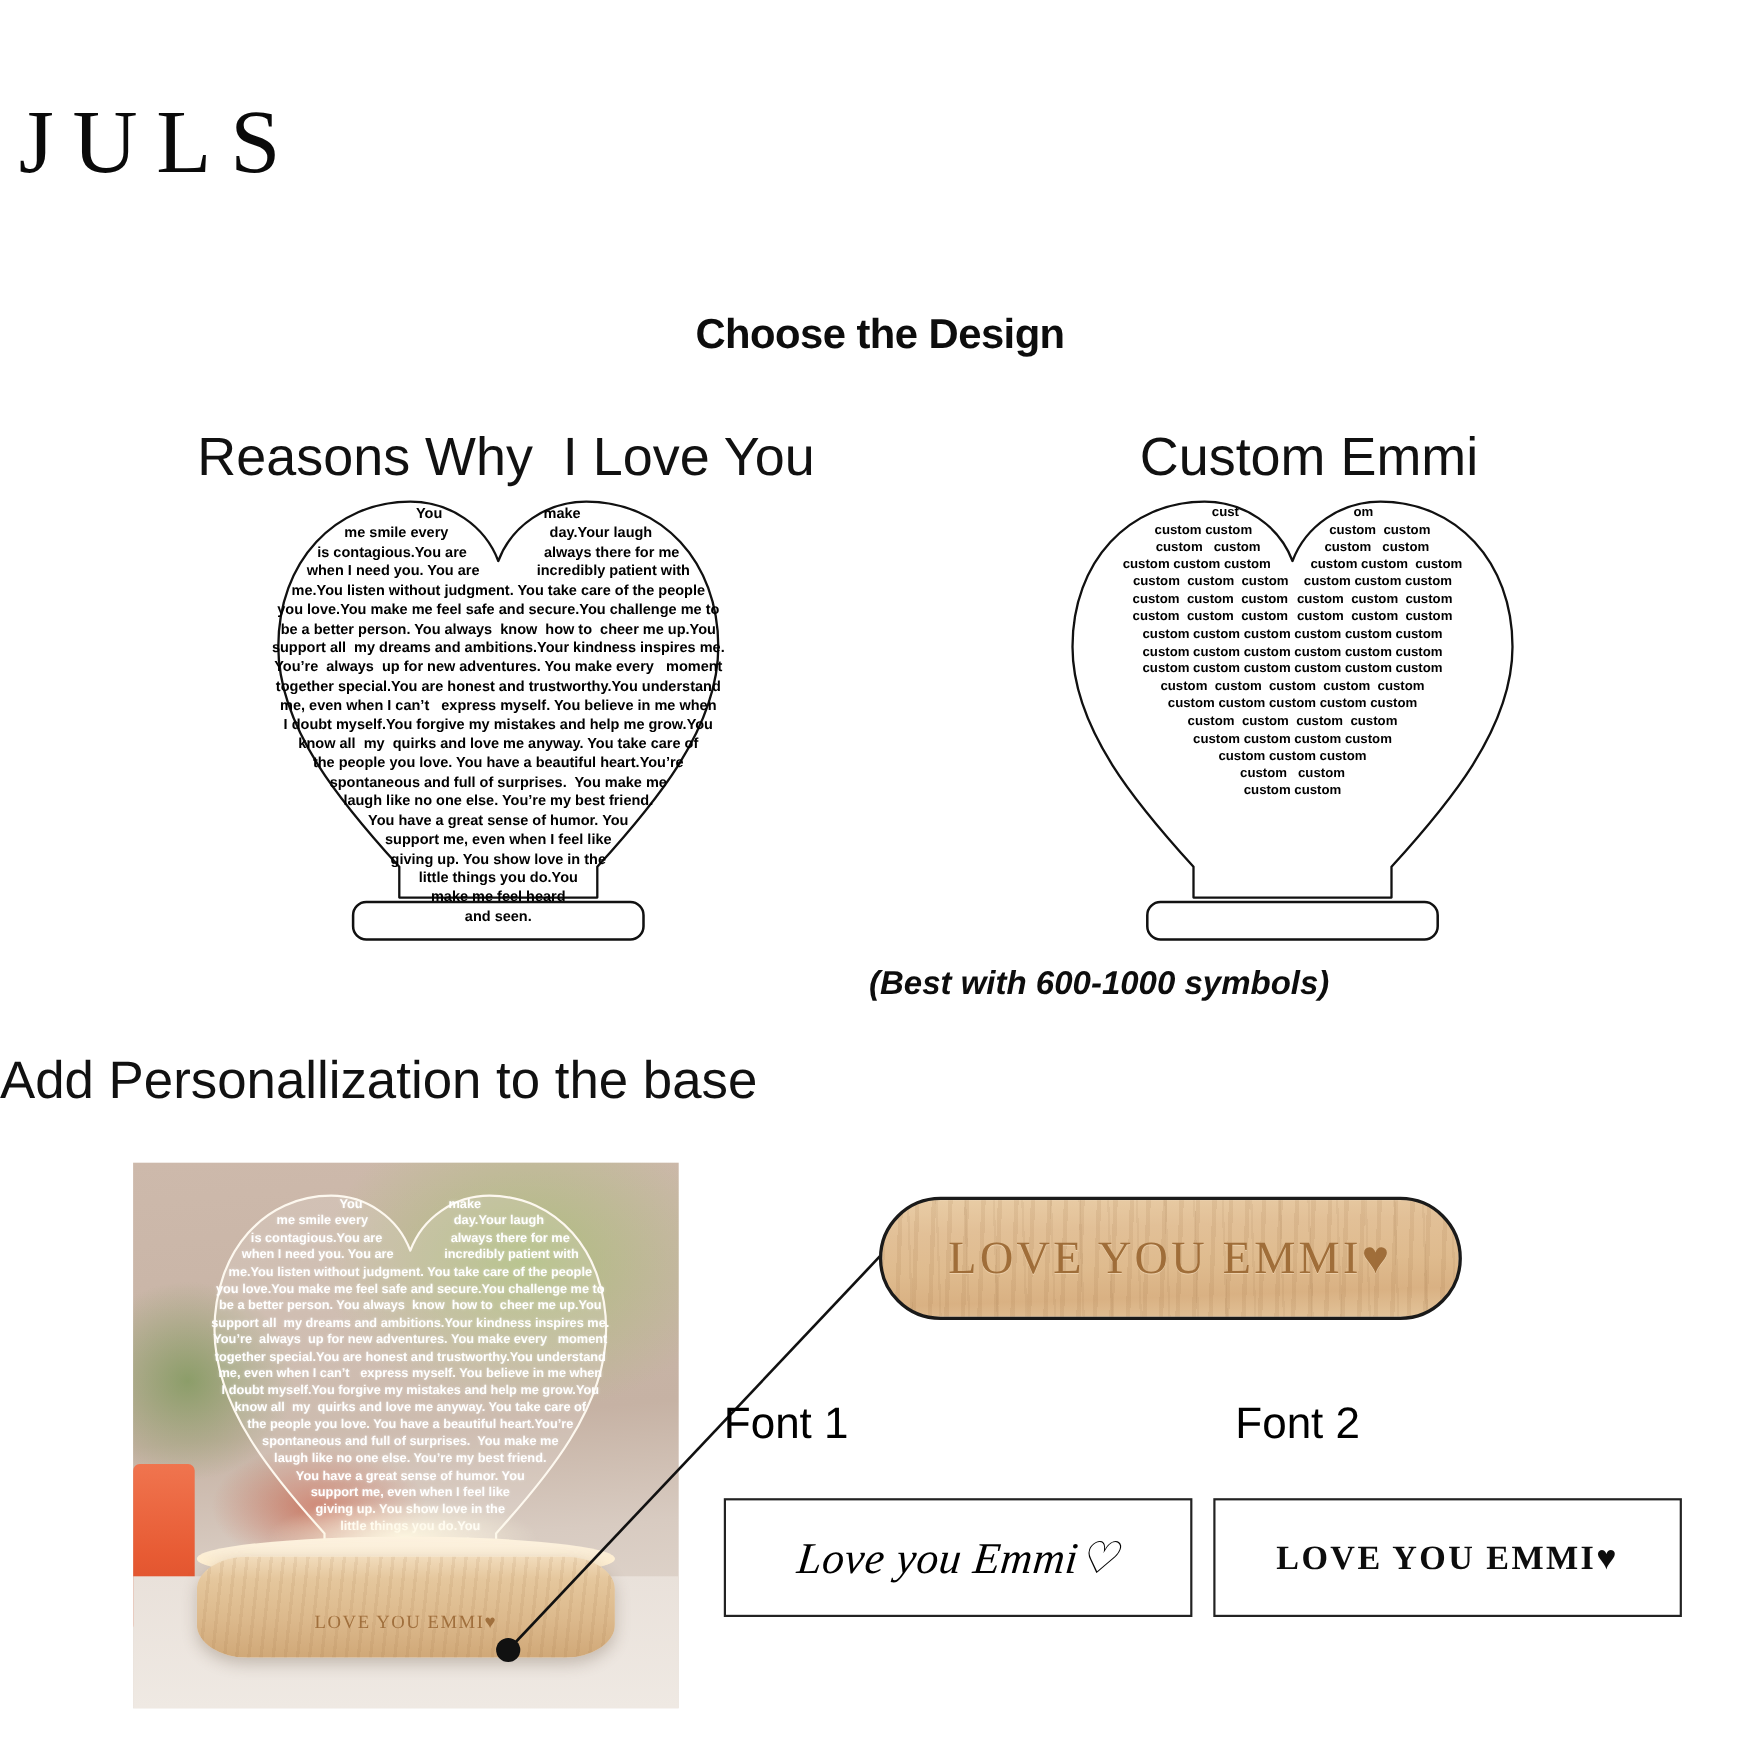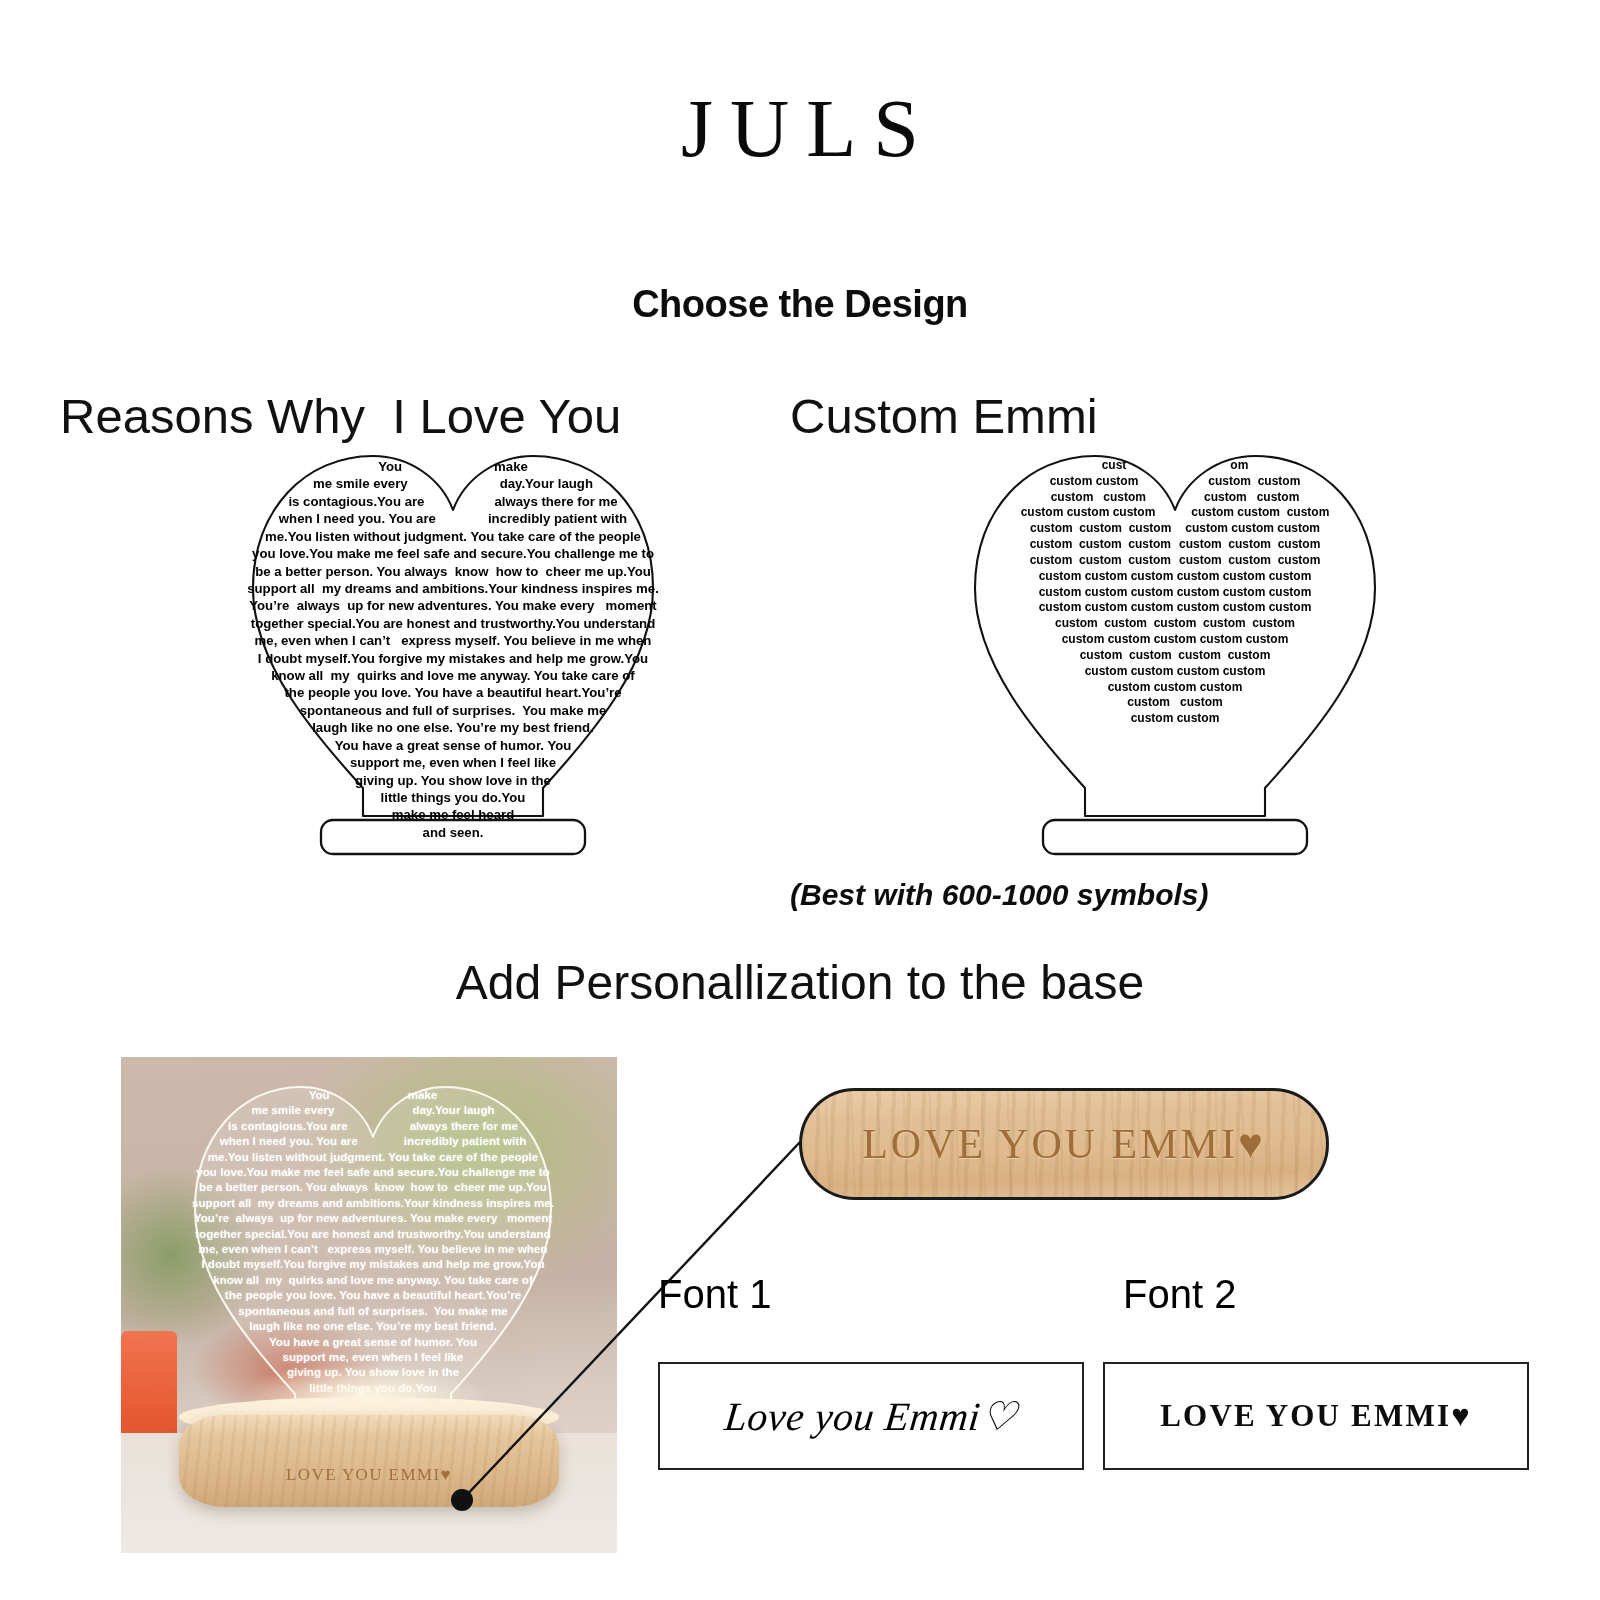--- a/index.html
+++ b/index.html
@@ -6,21 +6,21 @@
   html, body { background: #ffffff; }
   body {
     width: 1600px; height: 1600px;
     font-family: "Liberation Sans", sans-serif;
     color: #111111;
     position: relative;
     overflow: hidden;
   }
 
   
-  #brand { position: absolute; top: 88px; left: 0; width: 1600px; text-align: center; }
+  #brand { position: absolute; top: 88px; left: 0; width: 1600px; text-align: left; }
   #brand-name {
     font-family: "Liberation Serif", serif;
     font-size: 82px;
     letter-spacing: 17px;
     color: #0a0a0a;
     line-height: 1;
     text-indent: 17px;
   }
   #brand-sub {
     margin-top: 22px;
@@ -31,28 +31,28 @@
     text-indent: 8.5px;
   }
 
   
   #choose-title {
     position: absolute; top: 283px; left: 0; width: 1600px; text-align: center;
     font-size: 38px; font-weight: bold; letter-spacing: -0.5px; color: #0d0d0d;
   }
   .design-title {
     position: absolute; top: 388px;
-    font-size: 49px; font-weight: 400; color: #111; 
+    font-size: 49px; font-weight: 400; color: #111; text-align: center;
     letter-spacing: 0px; white-space: pre;
   }
   #title-left  { left: 60px; width: 800px; }
   #title-right { left: 790px; width: 800px; }
 
   #personalize-title {
-    position: absolute; top: 955px; left: 0; width: 1600px; text-align: center;
+    position: absolute; top: 955px; left: 0; width: 1600px; 
     font-size: 48px; font-weight: 400; color: #111;
   }
   #best-note {
     position: absolute; top: 878px; left: 790px; width: 800px; text-align: left;
     font-size: 30px; font-style: italic; font-weight: bold; color: #0d0d0d;
   }
 
   
   .heart-wrap { position: absolute; }
   #heart-left  { left: 213px; top: 448px;  width: 480px; height: 420px; }

